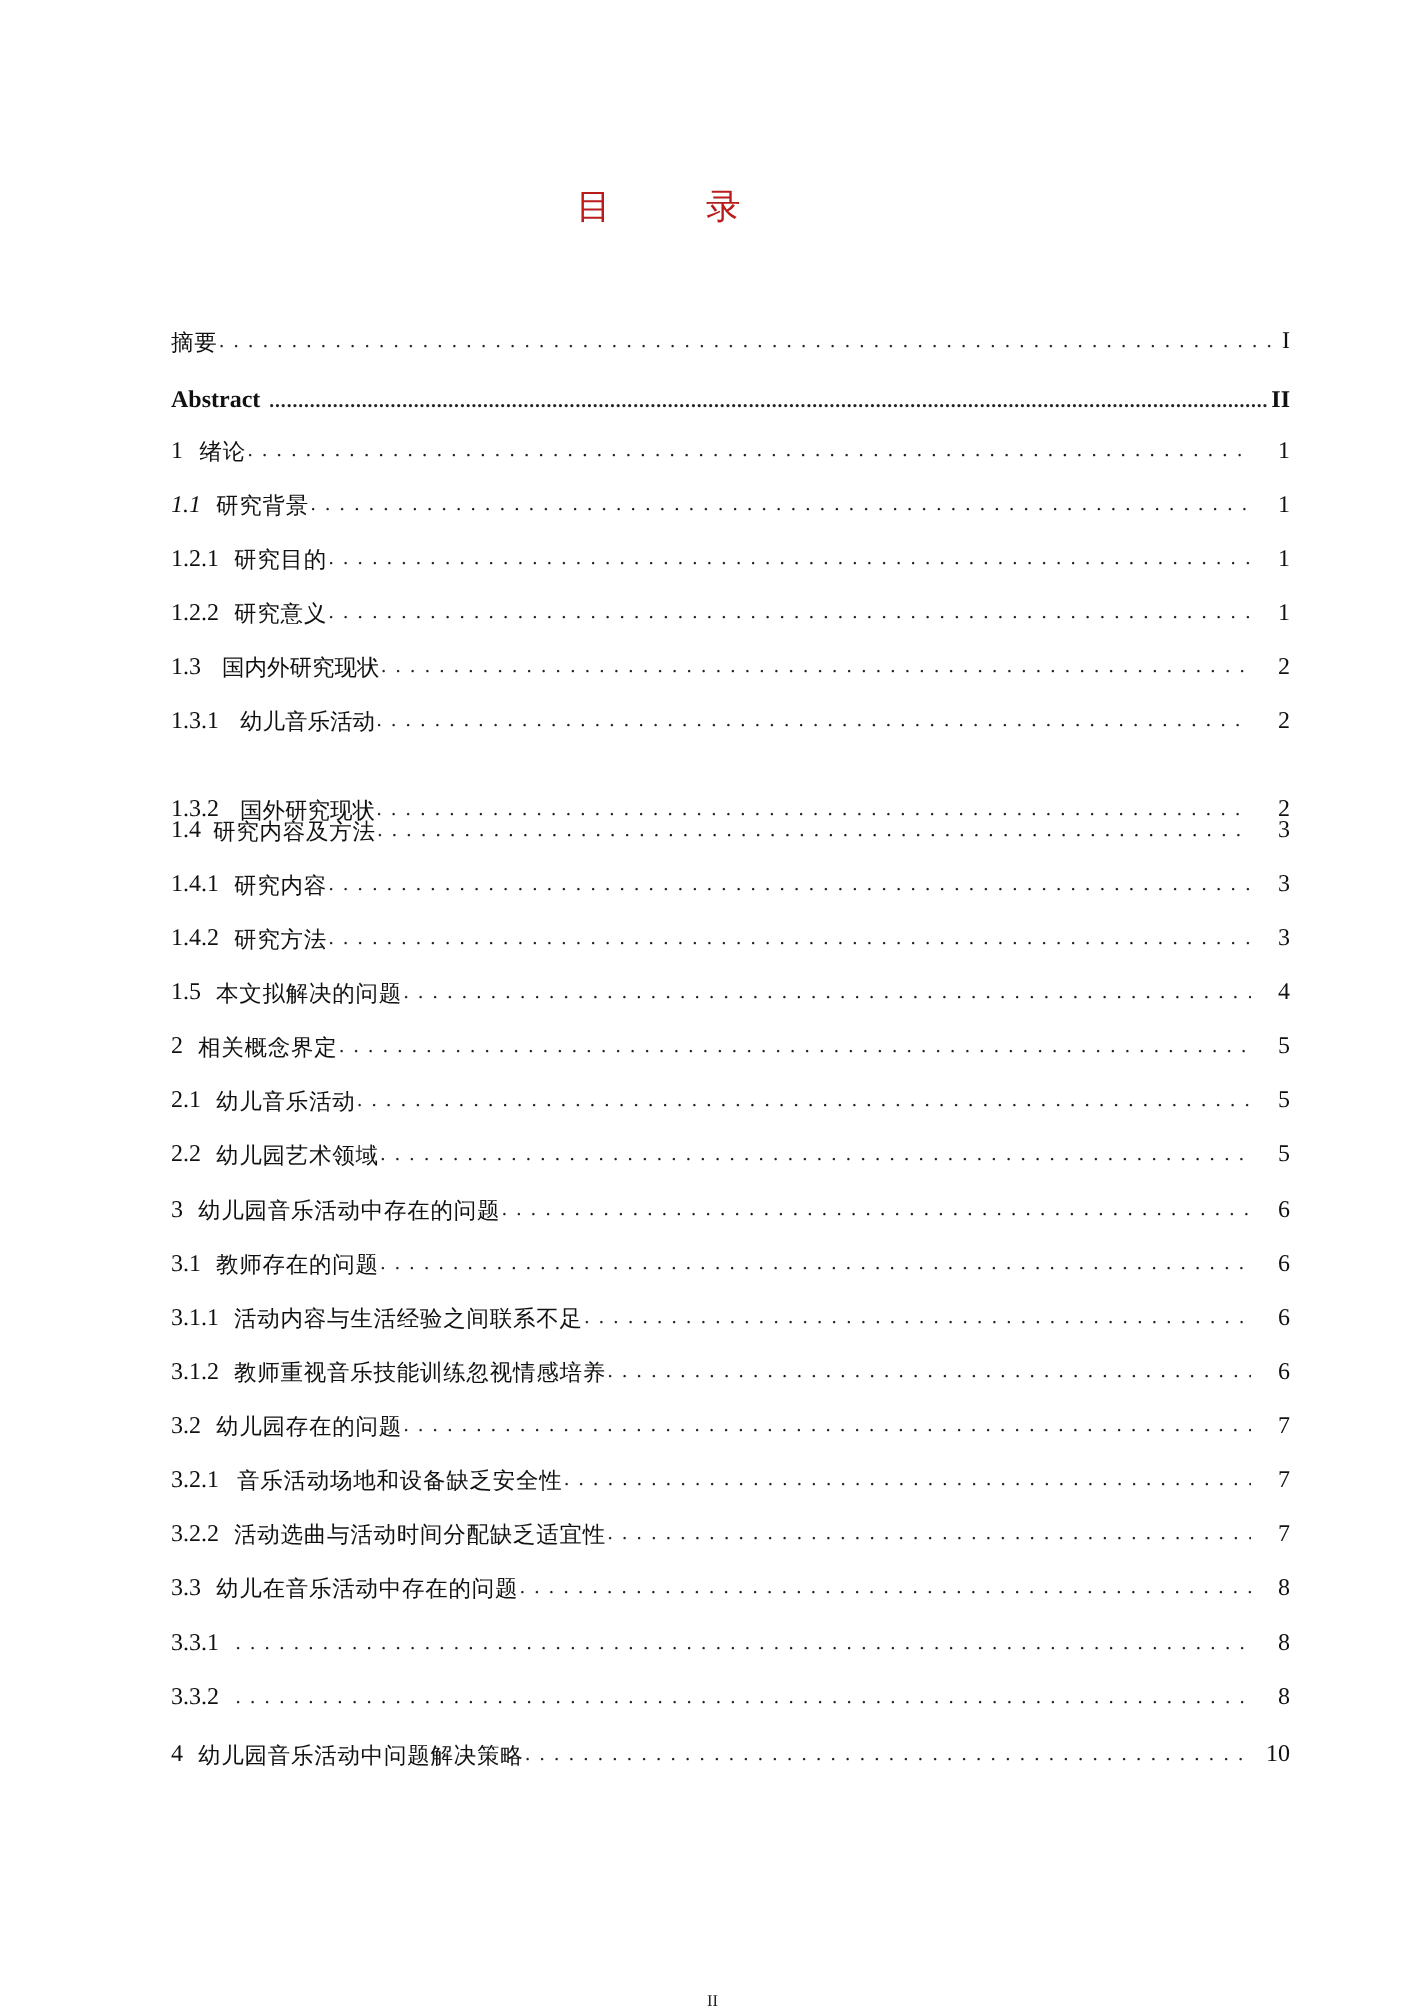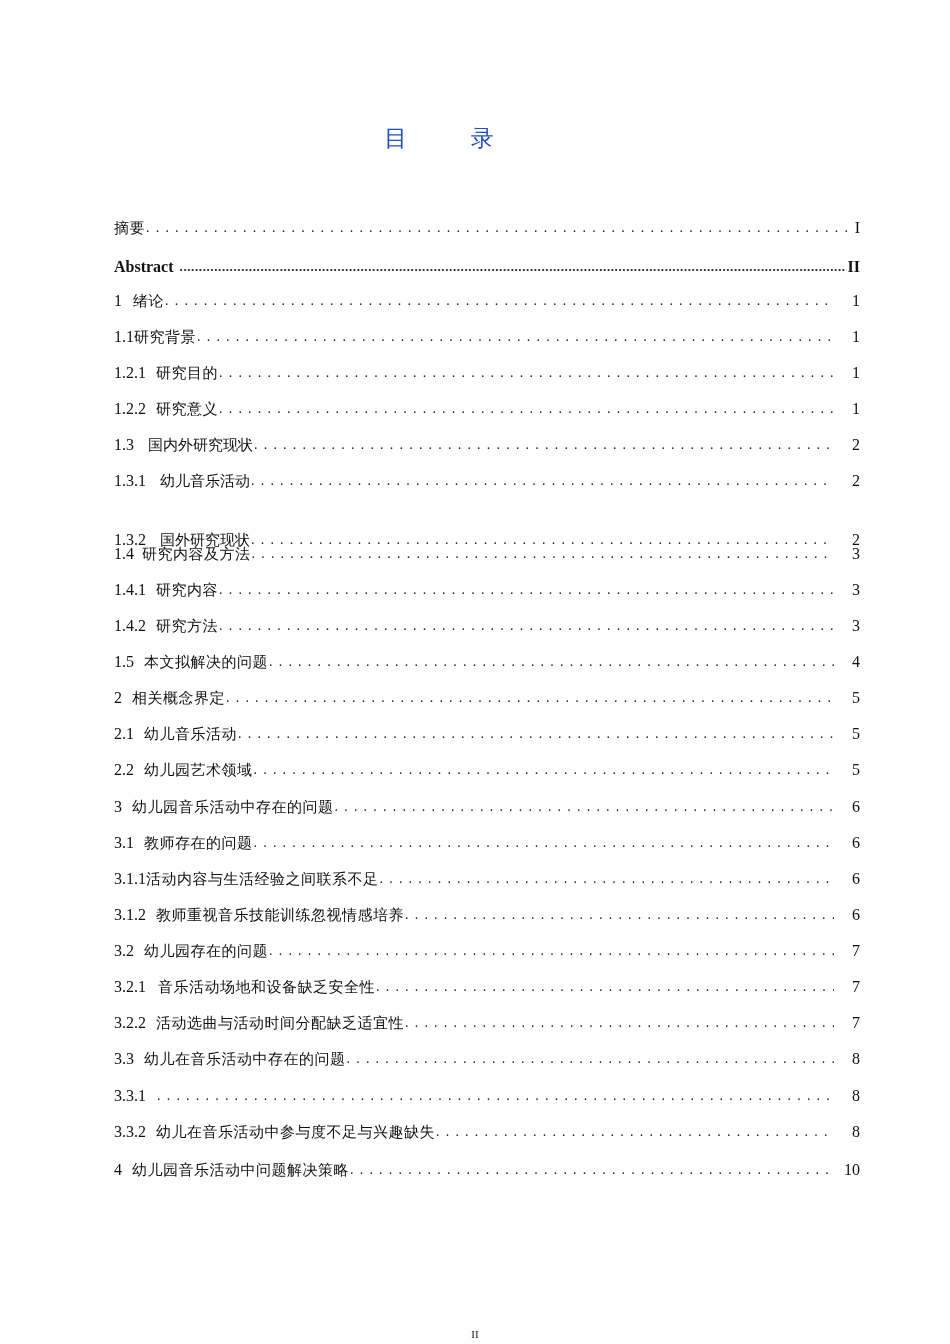--- a/index.html
+++ b/index.html
@@ -19,21 +19,21 @@
       position: absolute;
       top: 120px;
       left: 0;
       width: 878px;
       text-align: center;
       font-family: "DejaVu Sans", sans-serif;
       font-size: 23px;
       letter-spacing: 28px;
       text-indent: 28px;
       line-height: 36px;
-      color: #1d4ed8;
+      color: #b91c1c;
     }
     .toc {
       position: absolute;
       left: 114px;
       top: 0;
       width: 746px;
     }
     .toc-row {
       position: absolute;
       left: 0;
@@ -110,21 +110,21 @@
   </div>
 
   <div class="toc-row" style="top:287px;width:746px;">
     <span class="num" style="margin-right:11px;">1</span>
     <span class="label">绪论</span>
     <span class="leader"></span>
     <span class="page">1</span>
   </div>
 
   <div class="toc-row" style="top:323px;width:746px;">
-    <span class="num" style="">1.1</span>
+    <span class="num" style="margin-right:10px;font-style:italic;">1.1</span>
     <span class="label">研究背景</span>
     <span class="leader"></span>
     <span class="page">1</span>
   </div>
 
   <div class="toc-row" style="top:359px;width:746px;">
     <span class="num" style="margin-right:10px;">1.2.1</span>
     <span class="label">研究目的</span>
     <span class="leader"></span>
     <span class="page">1</span>
@@ -215,21 +215,21 @@
   </div>
 
   <div class="toc-row" style="top:829px;width:746px;">
     <span class="num" style="margin-right:10px;">3.1</span>
     <span class="label">教师存在的问题</span>
     <span class="leader"></span>
     <span class="page">6</span>
   </div>
 
   <div class="toc-row" style="top:865px;width:746px;">
-    <span class="num" style="">3.1.1</span>
+    <span class="num" style="margin-right:10px;">3.1.1</span>
     <span class="label">活动内容与生活经验之间联系不足</span>
     <span class="leader"></span>
     <span class="page">6</span>
   </div>
 
   <div class="toc-row" style="top:901px;width:746px;">
     <span class="num" style="margin-right:10px;">3.1.2</span>
     <span class="label">教师重视音乐技能训练忽视情感培养</span>
     <span class="leader"></span>
     <span class="page">6</span>
@@ -264,21 +264,20 @@
   </div>
 
   <div class="toc-row" style="top:1082px;width:746px;">
     <span class="num" style="margin-right:10px;">3.3.1</span>
     <span class="leader"></span>
     <span class="page">8</span>
   </div>
 
   <div class="toc-row" style="top:1118px;width:746px;">
     <span class="num" style="margin-right:10px;">3.3.2</span>
-    <span class="label">幼儿在音乐活动中参与度不足与兴趣缺失</span>
     <span class="leader"></span>
     <span class="page">8</span>
   </div>
 
   <div class="toc-row" style="top:1156px;width:746px;">
     <span class="num" style="margin-right:10px;">4</span>
     <span class="label">幼儿园音乐活动中问题解决策略</span>
     <span class="leader"></span>
     <span class="page">10</span>
   </div>

